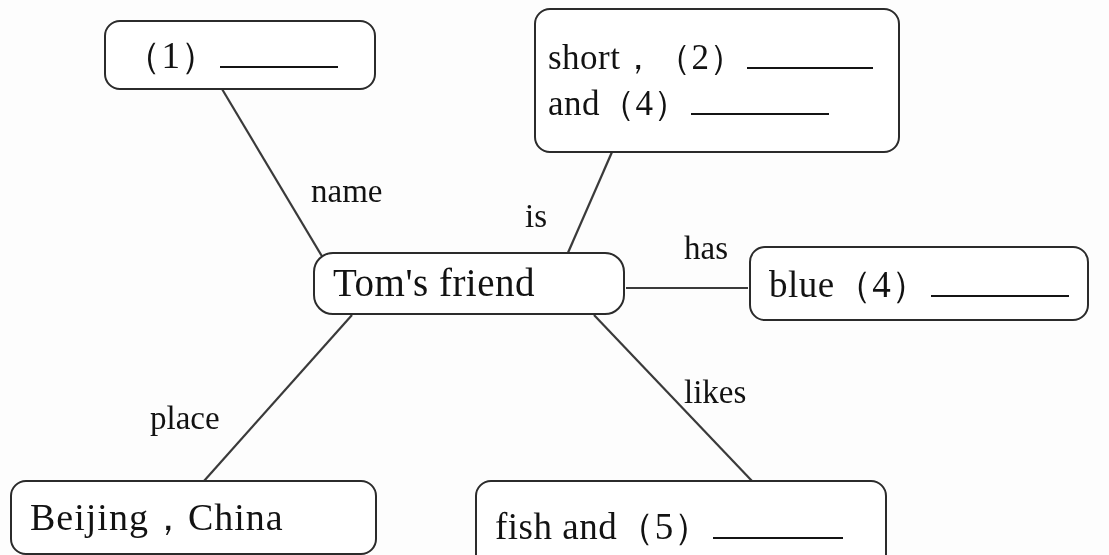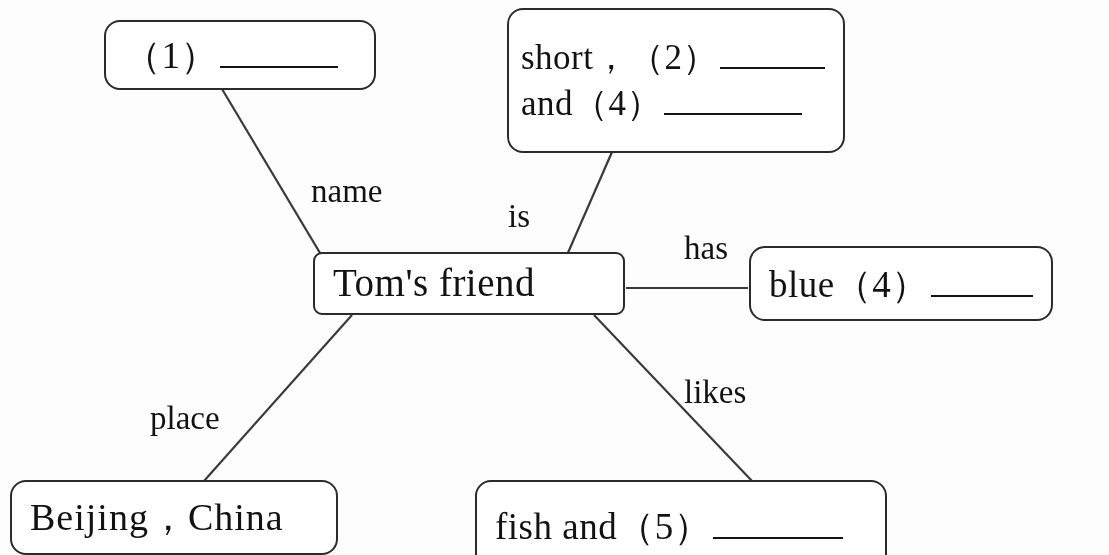--- a/index.html
+++ b/index.html
@@ -69,32 +69,32 @@
     position: absolute;
     z-index: 3;
     font-size: 33px;
     line-height: 1;
     white-space: nowrap;
     color: #121212;
   }
 
   
   #box-1      { left: 104px; top: 20px;  width: 272px; height: 70px; }
-  #box-2      { left: 507px; top: 8px;   width: 338px; height: 145px; padding-left: 12px; }
-  #box-center { left: 313px; top: 252px; width: 312px; height: 63px; border-radius: 9px; }
-  #box-4      { left: 749px; top: 246px; width: 304px; height: 75px; }
-  #box-place  { left: 10px;  top: 480px; width: 328px; height: 75px; }
+  #box-2      { left: 534px; top: 8px;   width: 366px; height: 145px; padding-left: 12px; }
+  #box-center { left: 313px; top: 252px; width: 312px; height: 63px; border-radius: 20px; }
+  #box-4      { left: 749px; top: 246px; width: 340px; height: 75px; }
+  #box-place  { left: 10px;  top: 480px; width: 367px; height: 75px; }
   #box-5      { left: 475px; top: 480px; width: 412px; height: 91px; }
 
   #box-center .line { font-size: 39px; }
   #box-place  .line { font-size: 38px; letter-spacing: 1px; }
 
   
   #label-name  { left: 311px; top: 175px; }
-  #label-is    { left: 508px; top: 200px; }
+  #label-is    { left: 525px; top: 200px; }
   #label-has   { left: 684px; top: 232px; }
   #label-place { left: 150px; top: 363px; margin-top: 39px; }
   #label-likes { left: 684px; top: 376px; }
 </style>
 </head>
 <body>
 
 <div id="canvas">
 
   <svg id="connector-layer" viewBox="0 0 1109 555" width="1109" height="555" aria-hidden="true">

